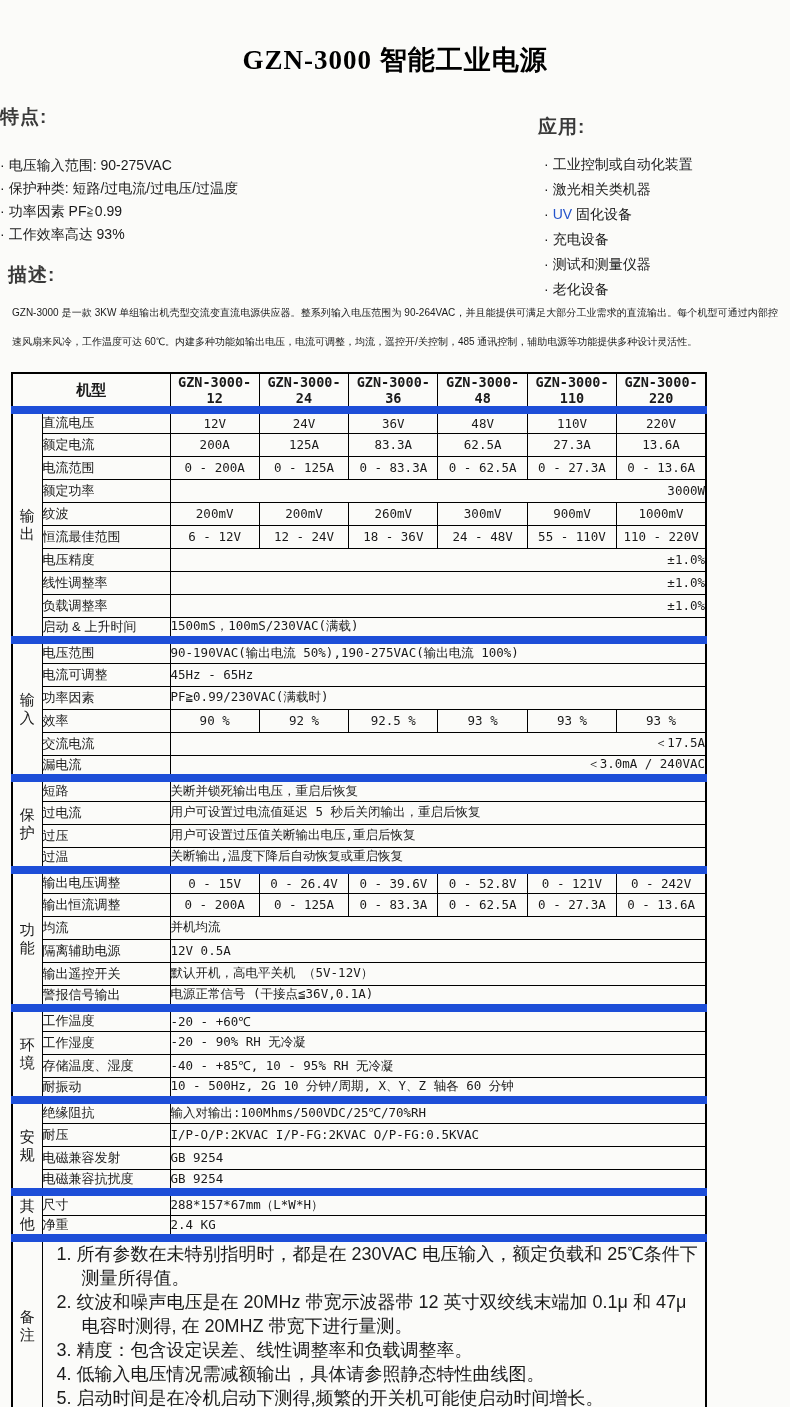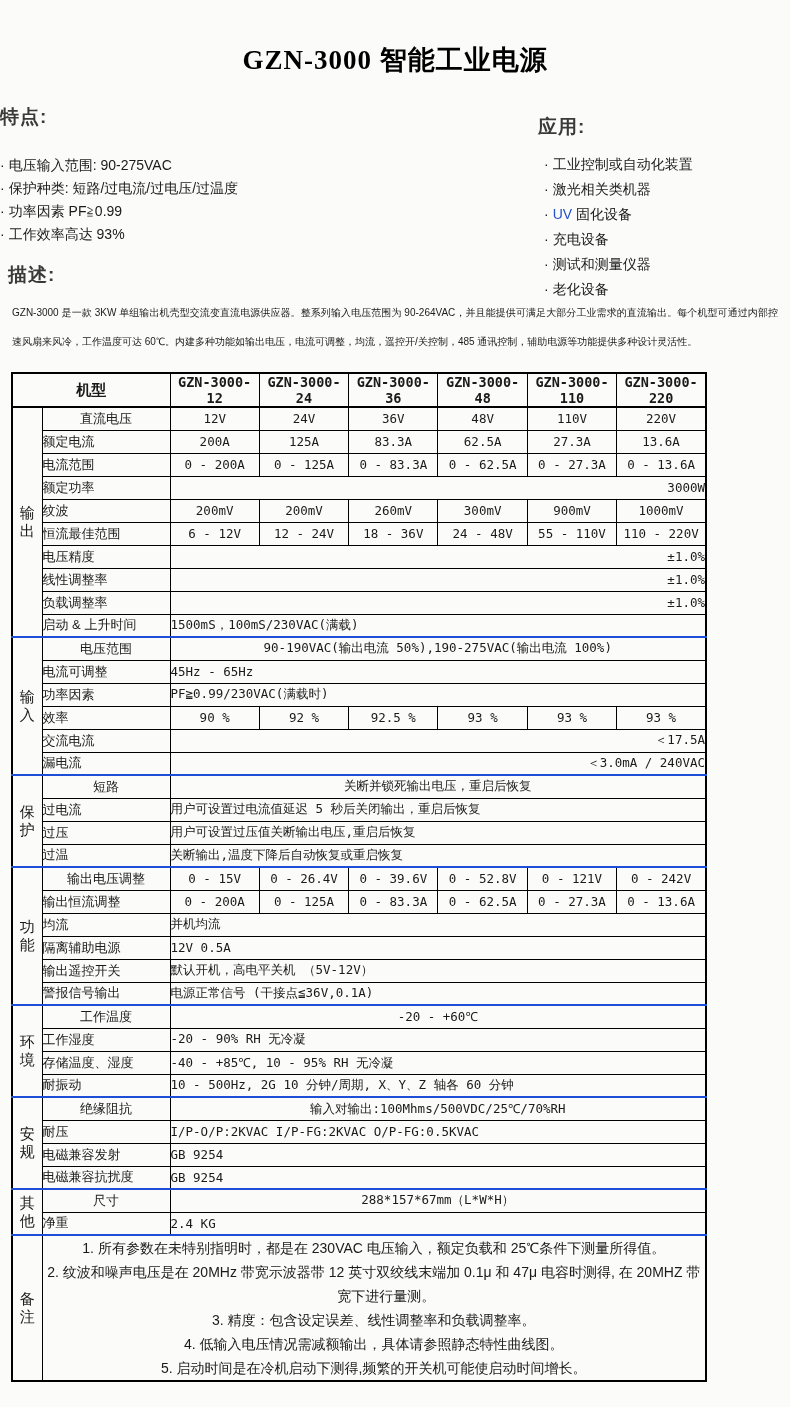--- a/index.html
+++ b/index.html
@@ -57,42 +57,42 @@
   .spec th, .spec td { border:1px solid #000; padding:0; height:23px; overflow:hidden; }
   .spec thead th {
     height:30px;
     font-size:13.5px;
     font-weight:bold;
     border-bottom:2px solid #000;
     font-family:"DejaVu Sans Mono", monospace;
     text-align:center;
   }
   .spec thead th.model-label { font-family:"Liberation Sans", sans-serif; font-size:15px; }
-  tr.section-start td { border-top:2px solid #1d4ed8;text-align:center; }
+  tr.section-start td { border-top:8px solid #1d4ed8; }
   .section-cell {
     text-align:center;
     font-size:15px;
     line-height:18px;
     word-break:break-all;
     padding:0 6px;
     vertical-align:middle;
   }
   .label-cell { text-align:left; padding:0 2px 0 8px; font-size:13px; white-space:nowrap; }
   .value-cell, .span-cell {
     font-family:"DejaVu Sans Mono", monospace;
     font-size:12.5px;
   }
   .value-cell { text-align:center; }
   .span-left { text-align:left; padding-left:10px; }
   .span-center { text-align:right; }
   .notes-cell { padding:5px 10px 6px; vertical-align:top; }
   .note-item {
-    font-size:14px;
+    font-size:18px;
     line-height:24px;
-    padding-left:25px;
+    padding-left:39px;
     text-indent:-25px;
   }
 </style>
 </head>
 <body>
 
 <div class="page">
 
   <h1 class="title">GZN-3000 智能工业电源</h1>
 

